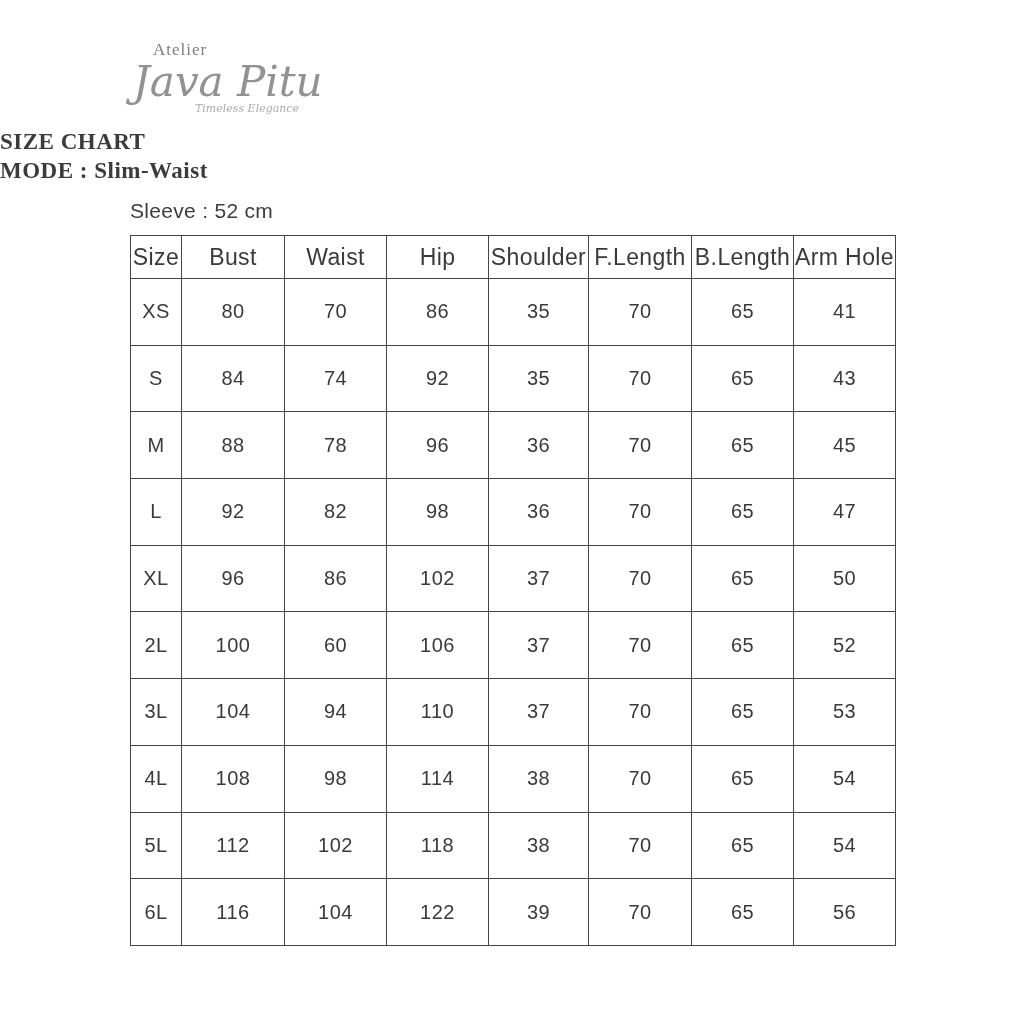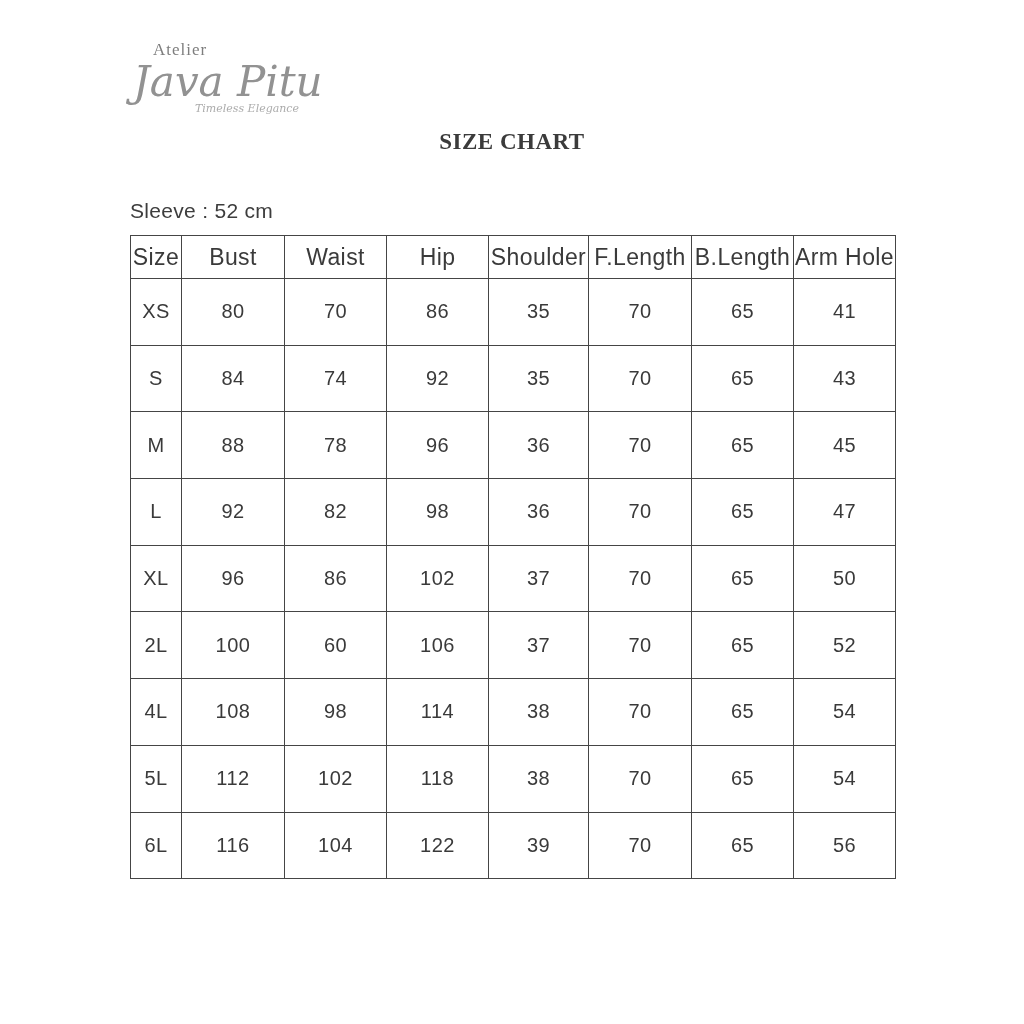--- a/index.html
+++ b/index.html
@@ -48,21 +48,21 @@
     margin-left: 62px;
     margin-top: -2px;
   }
 
   
   .title {
     position: absolute;
     left: 0;
     top: 127px;
     width: 1024px;
-    text-align: center;
+    text-align: left;
     font-family: "Liberation Serif", serif;
     font-weight: bold;
     font-size: 23px;
     line-height: 29px;
     color: #3b3b3b;
     letter-spacing: 0.5px;
   }
 
   
   .sleeve {
@@ -112,20 +112,21 @@
 <div class="page">
 
   <div class="logo">
     <div class="logo-atelier">Atelier</div>
     <div class="logo-name">Java Pitu</div>
     <div class="logo-tagline">Timeless Elegance</div>
   </div>
 
   <div class="title">
     <div>SIZE CHART</div>
+    <div>MODE : Slim-Waist</div>
   </div>
 
   <div class="sleeve">Sleeve : 52 cm</div>
 
   <table class="size-table">
     <colgroup>
       <col style="width:51px">
       <col style="width:103px">
       <col style="width:102px">
       <col style="width:102px">
@@ -201,20 +202,30 @@
         <td>2L</td>
         <td>100</td>
         <td>60</td>
         <td>106</td>
         <td>37</td>
         <td>70</td>
         <td>65</td>
         <td>52</td>
       </tr>
       <tr>
+        <td>3L</td>
+        <td>104</td>
+        <td>94</td>
+        <td>110</td>
+        <td>37</td>
+        <td>70</td>
+        <td>65</td>
+        <td>53</td>
+      </tr>
+      <tr>
         <td>4L</td>
         <td>108</td>
         <td>98</td>
         <td>114</td>
         <td>38</td>
         <td>70</td>
         <td>65</td>
         <td>54</td>
       </tr>
       <tr>

